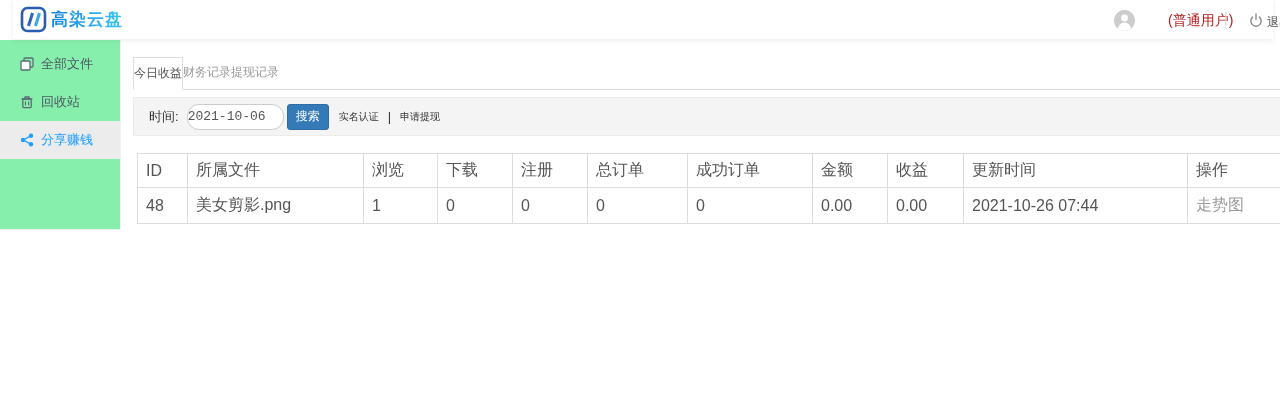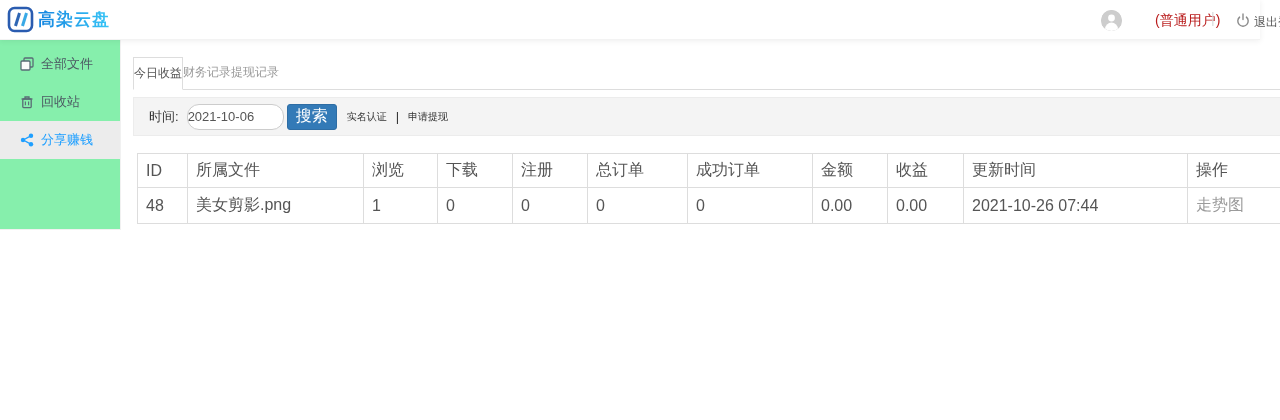--- a/index.html
+++ b/index.html
@@ -1,21 +1,21 @@
 <!DOCTYPE html>
 <html><head>
 <meta charset="utf-8">
 <style>
   * { margin:0; padding:0; box-sizing:border-box; }
   html,body { width:1280px; height:420px; overflow:hidden; background:#fff;
     font-family:"Liberation Sans","DejaVu Sans",sans-serif; }
   body { position:relative; }
 
   
-  .topbar { position:absolute; left:0; top:0; width:1260px; height:40px; background:#fff;
+  .topbar { position:absolute; left:13px; top:0; width:1260px; height:40px; background:#fff;
     box-shadow:0 1px 6px rgba(0,0,0,0.07); border-bottom:1px solid #f3f3f3; z-index:10; }
   .logo { position:absolute; left:7px; top:6px; display:flex; align-items:center; cursor:pointer; }
   .logo-mark { width:27px; height:27px; display:block; }
   .logo-text { margin-left:4px; font-size:17px; font-weight:bold; letter-spacing:1px;
     background:linear-gradient(90deg,#1585e0,#38c5f6); -webkit-background-clip:text;
     background-clip:text; color:transparent; }
   .avatar { position:absolute; left:1101px; top:10px; width:21px; height:21px;
     border-radius:50%; overflow:hidden; background:#cdcdcd; cursor:pointer; }
   .user-role { position:absolute; left:1155px; top:12px; font-size:14px; color:#b91c1c; }
   .top-divider { position:absolute; left:1211px; top:10px; font-size:14px; color:#d9d9d9; }
@@ -37,23 +37,23 @@
   .tabs { display:flex; margin-top:17px; border-bottom:1px solid #ddd; }
   .tab { font-size:12px; color:#999; padding:7px 0; cursor:pointer; }
   .tab.active { background:#fff; border:1px solid #ddd; border-bottom:1px solid #fff;
     margin-bottom:-1px; color:#555; }
 
   .filterbar { margin-top:7px; height:39px; background:#f4f4f4; border:1px solid #ececec;
     display:flex; align-items:center; padding-left:15px; }
   .filter-label { font-size:13px; color:#333; }
   .date-input { margin-left:8px; width:97px; height:26px; border:1px solid #ccc;
     border-radius:12px; font-size:13px; color:#555; background:#fff;
-    font-family:Liberation Sans, sans-serif; }
+    font-family:Liberation Mono, monospace; }
   .search-btn { margin-left:3px; height:26px; padding:0 8px; background:#337ab7;
-    border:1px solid #2e6da4; border-radius:3px; color:#fff; font-size:16px; cursor:pointer;
+    border:1px solid #2e6da4; border-radius:3px; color:#fff; font-size:12px; cursor:pointer;
     font-family:"Liberation Sans","DejaVu Sans",sans-serif; }
   .bar-link { margin-left:10px; font-size:10px; color:#333; cursor:pointer; text-decoration:none; }
   .bar-sep { margin:0 9px; font-size:13px; color:#333; }
 
   .earn-table { margin-top:17px; margin-left:4px; width:1200px; border-collapse:collapse;
     table-layout:fixed; background:#fff; }
   .earn-table th, .earn-table td { border:1px solid #ddd; font-size:16px; text-align:left;
     font-weight:normal; color:#555; white-space:nowrap; overflow:hidden; }
   .earn-table th { padding:6px 8px; }
   .earn-table td { padding:7px 8px; }

